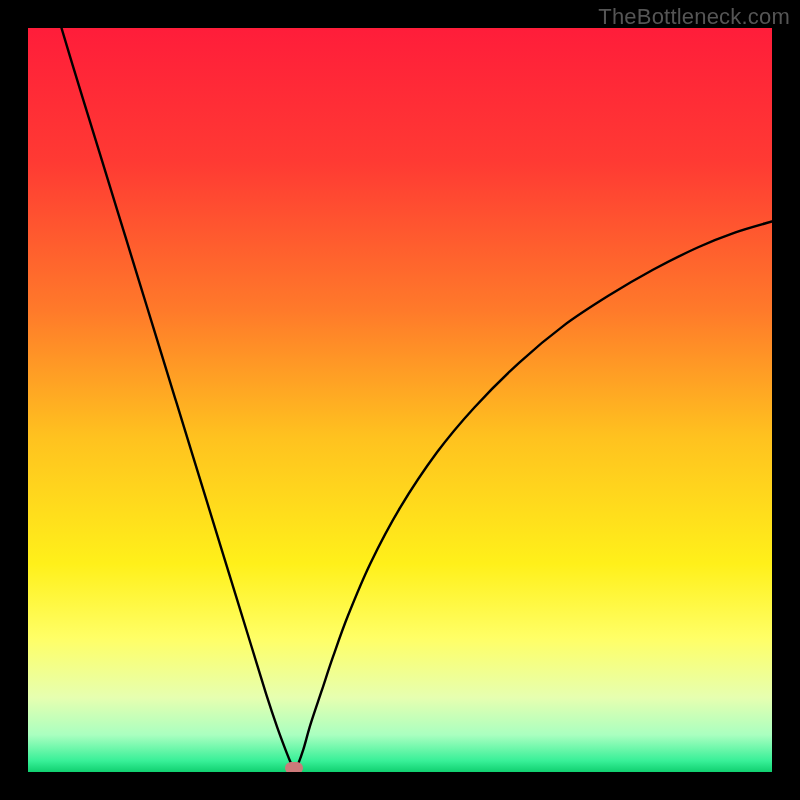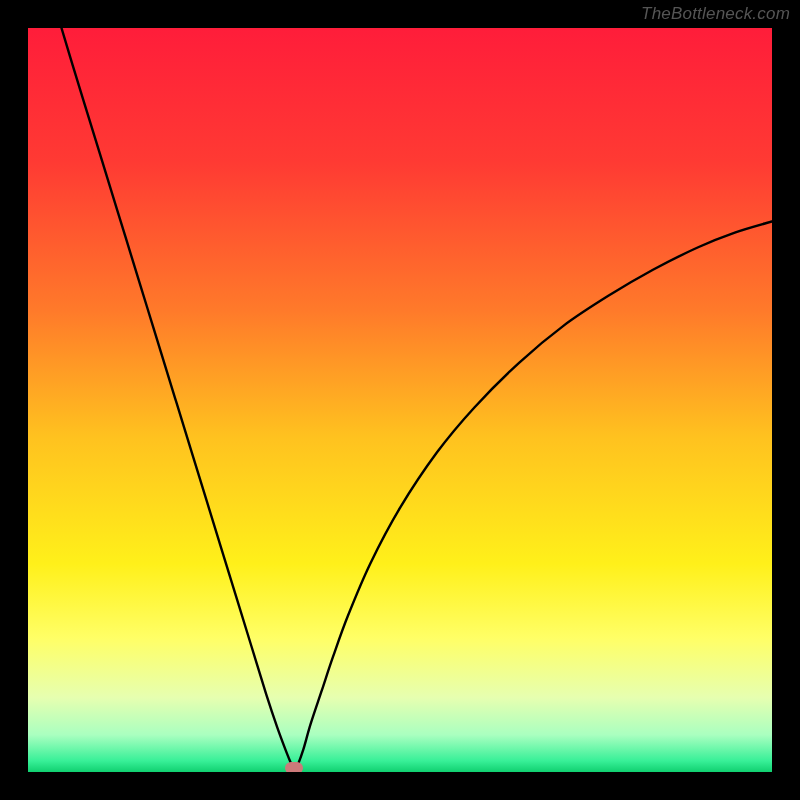--- a/index.html
+++ b/index.html
@@ -27,25 +27,24 @@
   }
   .gradient {
     position: absolute;
     left: 0; top: 0; right: 0; bottom: 0;
   }
   .watermark {
     position: absolute;
     top: 4px;
     right: 10px;
     color: #555;
-    font-size: 17px;
+    font-size: 22px;
     font-weight: 500;
     letter-spacing: 0.2px;
     user-select: none;
-    font-style: italic;
   }
   .curve {
     position: absolute;
     left: 0; top: 0;
   }
   .marker {
     position: absolute;
     width: 18px;
     height: 12px;
     background: #cc7a7a;

